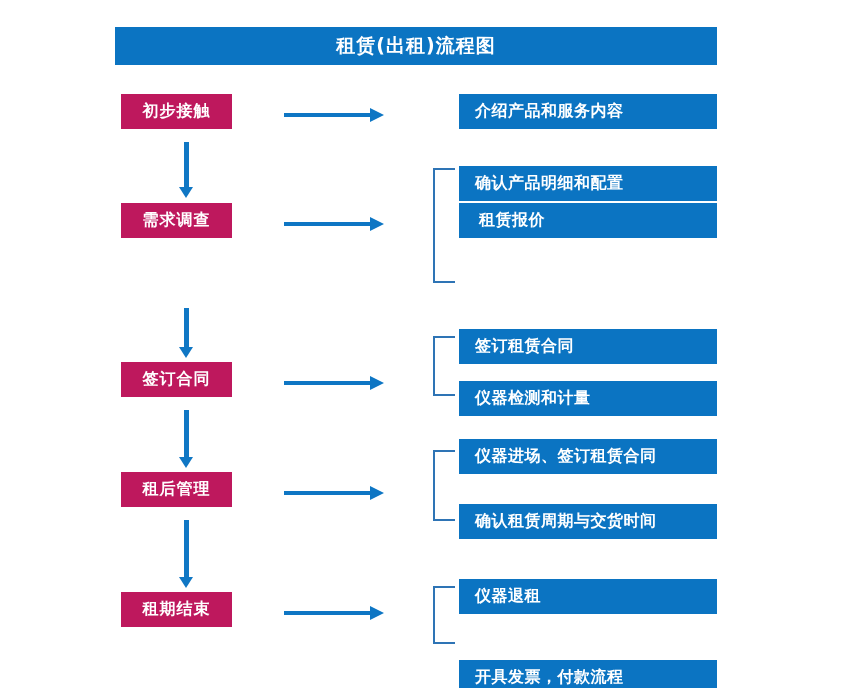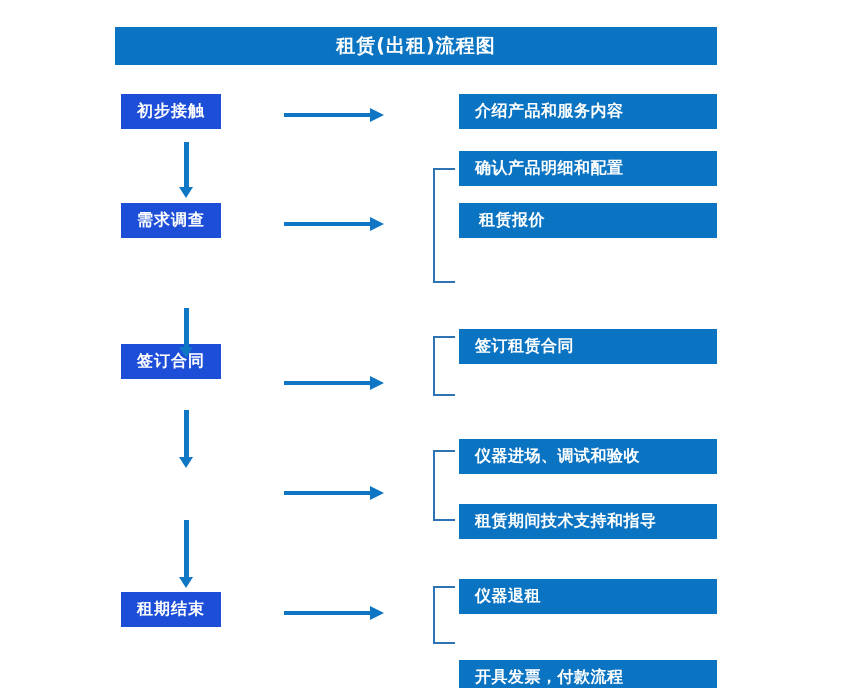--- a/index.html
+++ b/index.html
@@ -33,23 +33,23 @@
     display: flex;
     align-items: center;
     justify-content: center;
     letter-spacing: 1px;
   }
 
   
   .stage-box {
     position: absolute;
     left: 105px;
-    width: 100px;
+    width: 111px;
     height: 35px;
-    background: #1d4ed8;
+    background: #be185d;
     color: #ffffff;
     font-size: 16px;
     font-weight: bold;
     display: flex;
     align-items: center;
     justify-content: center;
     letter-spacing: 1px;
   }
 
   
@@ -131,22 +131,23 @@
 <body>
 
 <div id="canvas">
 
   <div class="title-bar">租赁(出租)流程图</div>
 
   <div class="stage-box" style="top:78px;">初步接触</div>
 
   <div class="stage-box" style="top:187px;">需求调查</div>
 
-  <div class="stage-box" style="top:328px;">签订合同</div>
-
+  <div class="stage-box" style="top:346px;">签订合同</div>
+
+  <div class="stage-box" style="top:456px;">租后管理</div>
 
   <div class="stage-box" style="top:576px;">租期结束</div>
 
   <div class="v-arrow" style="top:122px; height:56px;">
     <div class="shaft" style="height:45px;"></div>
     <div class="head" style="top:45px;"></div>
   </div>
 
   <div class="v-arrow" style="top:288px; height:50px;">
     <div class="shaft" style="height:39px;"></div>
@@ -191,29 +192,30 @@
   <div class="bracket" style="left:417px; top:152px; height:115px;"></div>
 
   <div class="bracket" style="left:417px; top:320px; height:60px;"></div>
 
   <div class="bracket" style="left:417px; top:434px; height:71px;"></div>
 
   <div class="bracket" style="left:417px; top:570px; height:58px;"></div>
 
   <div class="detail-box" style="top:78px;">介绍产品和服务内容</div>
 
-  <div class="detail-box" style="top:135px;">确认产品明细和配置</div>
+  <div class="detail-box" style="top:150px;">确认产品明细和配置</div>
 
   <div class="detail-box" style="top:187px;padding-left:20px;">租赁报价</div>
 
 
   <div class="detail-box" style="top:313px;">签订租赁合同</div>
 
-
-  <div class="detail-box" style="top:423px;">仪器进场、调试和验收</div>
-
-  <div class="detail-box" style="top:488px;">租赁期间技术支持和指导</div>
+  <div class="detail-box" style="top:365px;">仪器检测和计量</div>
+
+  <div class="detail-box" style="top:423px;">仪器进场、签订租赁合同</div>
+
+  <div class="detail-box" style="top:488px;">确认租赁周期与交货时间</div>
 
   <div class="detail-box" style="top:563px;">仪器退租</div>
 
   <div class="detail-box" style="top:644px;">开具发票，付款流程</div>
 
 </div>
 
 </body></html>

